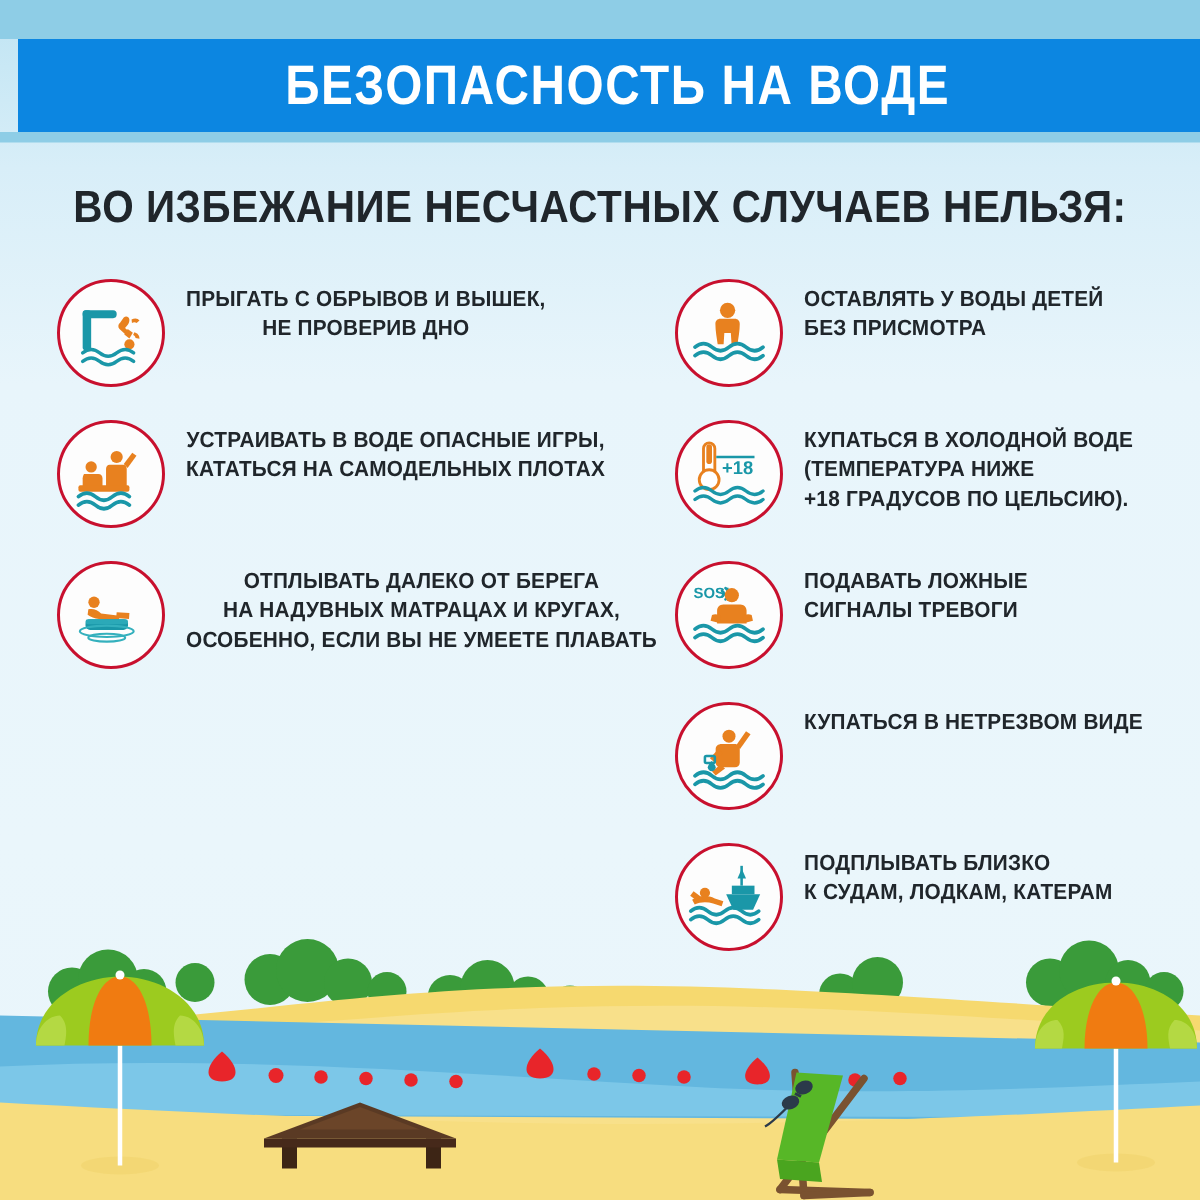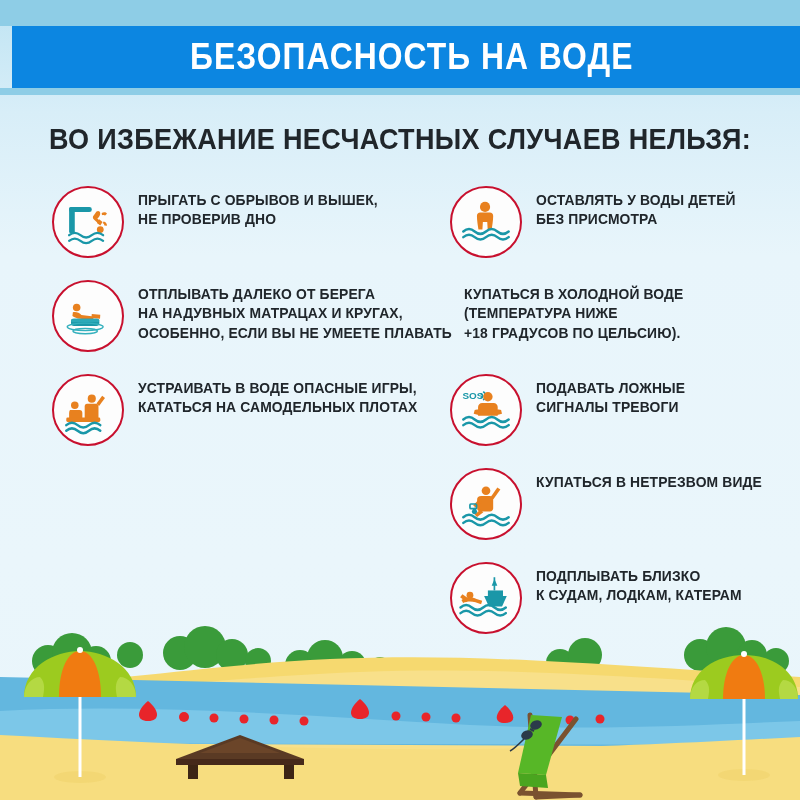--- a/index.html
+++ b/index.html
@@ -25,21 +25,21 @@
   }
   .banner-underline{position:absolute;left:0;top:88px;width:800px;height:7px;background:#8ecde6;}
   
   .subtitle{
     position:absolute;left:0;top:122px;width:800px;text-align:center;
     color:#20262b;font-size:30px;font-weight:bold;letter-spacing:.4px;
     transform:scaleX(.9);transform-origin:center top;white-space:nowrap;
   }
   
   .col{position:absolute;width:370px;}
-  .col-left{left:52px;top:186px;}
+  .col-left{left:38px;top:186px;text-align:center;}
   .col-right{left:450px;top:186px;}
   .item{position:relative;display:flex;align-items:flex-start;}
   .badge{
     position:relative;flex:0 0 auto;width:72px;height:72px;border-radius:50%;
     border:2.6px solid #c8102e;background:#fdfdfd;box-sizing:border-box;
   }
   .badge svg{position:absolute;left:0;top:0;width:100%;height:100%;}
   .txt{
     margin-left:14px;padding-top:5px;color:#20262b;
     font-size:14.6px;font-weight:bold;line-height:1.33;letter-spacing:.15px;
@@ -88,62 +88,62 @@
         <div>ПРЫГАТЬ С ОБРЫВОВ И ВЫШЕК,</div>
         <div>НЕ ПРОВЕРИВ ДНО</div>
       </div>
     </div>
 
 
     <div class="item" style="height:94px">
       <div class="badge">
         <svg viewBox="0 0 72 72">
           <g fill="#e8811f">
-            <circle cx="24" cy="27" r="4"></circle>
-            <path d="M20 32c3-1 7 .5 9 3l13 1.5-.5 4-14-1.6c-3-.4-6-1.4-8-3z"></path>
-            <path d="M40 34l9 .6-.3 4.2-9-.6z"></path>
-          </g>
-          <rect x="18" y="39" width="30" height="7.5" rx="3.2" fill="#1a97a8"></rect>
-          <rect x="18" y="39" width="30" height="3.5" rx="1.7" fill="#2ba9b8"></rect>
-          <g stroke="#34b0bd" stroke-width="1.5" fill="none">
-            <ellipse cx="33" cy="47.5" rx="19" ry="4"></ellipse>
-            <ellipse cx="33" cy="52" rx="13" ry="2.8"></ellipse>
-          </g>
-        </svg>
-      </div>
-      <div class="txt">
-        <div>ОТПЛЫВАТЬ ДАЛЕКО ОТ БЕРЕГА</div>
-        <div>НА НАДУВНЫХ МАТРАЦАХ И КРУГАХ,</div>
-        <div>ОСОБЕННО, ЕСЛИ ВЫ НЕ УМЕЕТЕ ПЛАВАТЬ</div>
-      </div>
-    </div>
-
-    <div class="item" style="height:94px">
-      <div class="badge">
-        <svg viewBox="0 0 72 72">
-          <g fill="#e8811f">
             <circle cx="22" cy="31" r="4"></circle>
             <path d="M17 36h10c2 0 3 1.4 3 3.2v5.5H16v-5.5c0-1.8 1-3.2 1-3.2z"></path>
             <circle cx="40" cy="24" r="4.3"></circle>
             <path d="M35 29.5h9.5c1.6 0 2.6 1.2 2.6 2.8v12.5h-14.6V32.3c0-1.6 1-2.8 2.5-2.8z"></path>
             <path d="M45 29l6-8 3 2.2-6.3 8.6z"></path>
             <rect x="13" y="44" width="36" height="4.6" rx="1.4"></rect>
           </g>
           <g stroke="#1a97a8" stroke-width="2.6" fill="none" stroke-linecap="round">
             <path d="M13 52c4-3.4 8-3.4 12 0s8 3.4 12 0 8-3.4 12 0"></path>
             <path d="M13 58c4-3.4 8-3.4 12 0s8 3.4 12 0 8-3.4 12 0"></path>
           </g>
         </svg>
       </div>
       <div class="txt">
         <div>УСТРАИВАТЬ В ВОДЕ ОПАСНЫЕ ИГРЫ,</div>
         <div>КАТАТЬСЯ НА САМОДЕЛЬНЫХ ПЛОТАХ</div>
       </div>
     </div>
 
+    <div class="item" style="height:94px">
+      <div class="badge">
+        <svg viewBox="0 0 72 72">
+          <g fill="#e8811f">
+            <circle cx="24" cy="27" r="4"></circle>
+            <path d="M20 32c3-1 7 .5 9 3l13 1.5-.5 4-14-1.6c-3-.4-6-1.4-8-3z"></path>
+            <path d="M40 34l9 .6-.3 4.2-9-.6z"></path>
+          </g>
+          <rect x="18" y="39" width="30" height="7.5" rx="3.2" fill="#1a97a8"></rect>
+          <rect x="18" y="39" width="30" height="3.5" rx="1.7" fill="#2ba9b8"></rect>
+          <g stroke="#34b0bd" stroke-width="1.5" fill="none">
+            <ellipse cx="33" cy="47.5" rx="19" ry="4"></ellipse>
+            <ellipse cx="33" cy="52" rx="13" ry="2.8"></ellipse>
+          </g>
+        </svg>
+      </div>
+      <div class="txt">
+        <div>ОТПЛЫВАТЬ ДАЛЕКО ОТ БЕРЕГА</div>
+        <div>НА НАДУВНЫХ МАТРАЦАХ И КРУГАХ,</div>
+        <div>ОСОБЕННО, ЕСЛИ ВЫ НЕ УМЕЕТЕ ПЛАВАТЬ</div>
+      </div>
+    </div>
+
 
   </div>
 
   <div class="col col-right">
 
     <div class="item" style="height:94px">
       <div class="badge">
         <svg viewBox="0 0 72 72">
           <g fill="#e8811f">
             <circle cx="35" cy="20" r="5.4"></circle>
@@ -155,20 +155,35 @@
           </g>
         </svg>
       </div>
       <div class="txt">
         <div>ОСТАВЛЯТЬ У ВОДЫ ДЕТЕЙ</div>
         <div>БЕЗ ПРИСМОТРА</div>
       </div>
     </div>
 
     <div class="item" style="height:94px">
+      <div class="badge">
+        <svg viewBox="0 0 72 72">
+          <g>
+            <rect x="18" y="14" width="8" height="24" rx="4" fill="#ffffff" stroke="#e8811f" stroke-width="2"></rect>
+            <circle cx="22" cy="40" r="7" fill="#ffffff" stroke="#e8811f" stroke-width="2"></circle>
+            <rect x="20" y="15" width="4" height="14" rx="2" fill="#e8811f"></rect>
+            <line x1="27" y1="24" x2="54" y2="24" stroke="#1a97a8" stroke-width="1.6"></line>
+          </g>
+          <text x="31" y="36" font-family="Liberation Sans, sans-serif" font-size="13" font-weight="bold" fill="#1a97a8">+18</text>
+          <g stroke="#1a97a8" stroke-width="2.4" fill="none" stroke-linecap="round">
+            <path d="M12 48c4-3.2 8-3.2 12 0s8 3.2 12 0 8-3.2 12 0 8 3.2 12 0"></path>
+            <path d="M12 54c4-3.2 8-3.2 12 0s8 3.2 12 0 8-3.2 12 0 8 3.2 12 0"></path>
+          </g>
+        </svg>
+      </div>
       <div class="txt">
         <div>КУПАТЬСЯ В ХОЛОДНОЙ ВОДЕ</div>
         <div>(ТЕМПЕРАТУРА НИЖЕ</div>
         <div>+18 ГРАДУСОВ ПО ЦЕЛЬСИЮ).</div>
       </div>
     </div>
 
     <div class="item" style="height:94px">
       <div class="badge">
         <svg viewBox="0 0 72 72">

